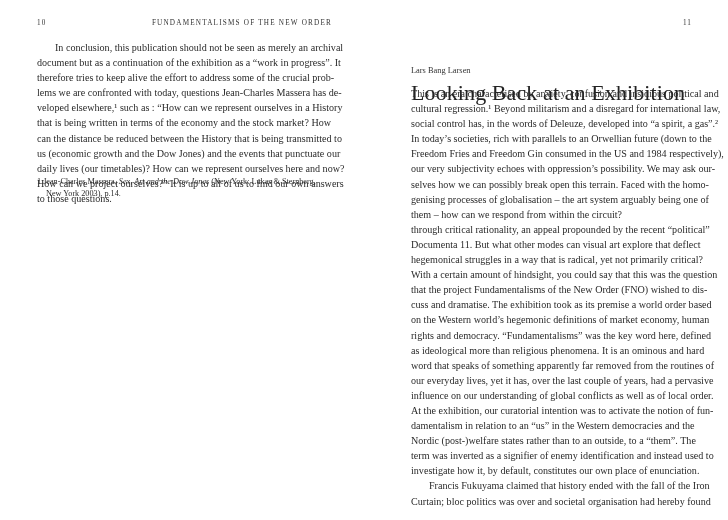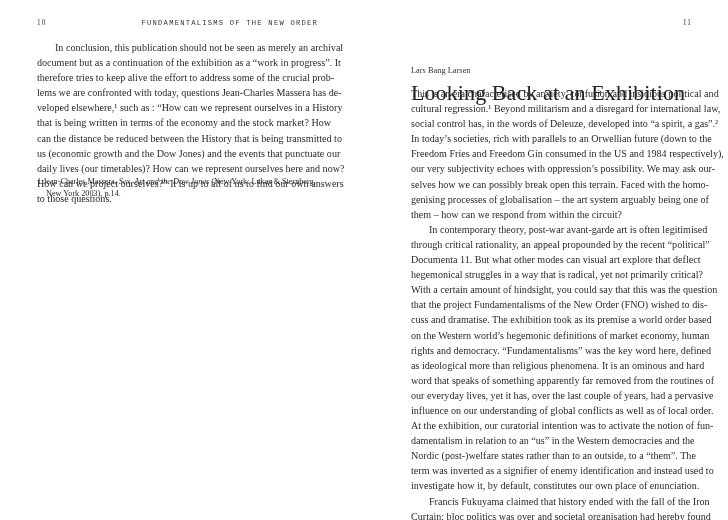--- a/index.html
+++ b/index.html
@@ -3,21 +3,21 @@
 <meta charset="utf-8">
 <style>
   html, body { margin: 0; padding: 0; background: #ffffff; }
   body { width: 728px; height: 520px; position: relative; overflow: hidden;
     font-family: "Liberation Serif", "DejaVu Serif", serif; color: #2a2a2a; }
   .page { position: absolute; top: 0; height: 520px; }
   .left { left: 0; width: 364px; }
   .right { left: 364px; width: 364px; }
   .running-head { position: absolute; top: 19px; font-size: 7.2px; letter-spacing: 1.1px; color: #333; }
   .folio-left { left: 37px; }
-  .head-title { right: 46px; text-transform: uppercase; letter-spacing: 1.2px; font-family: Liberation Mono, monospace; }
+  .head-title { right: 32px; text-transform: uppercase; letter-spacing: 1.2px; }
   .folio-right { right: 36px; }
   .body-text { position: absolute; font-size: 10.1px; line-height: 15.1px; text-align: justify; hyphens: manual; }
   .left .body-text { left: 37px; width: 281px; top: 40px; }
   .right .body-text { left: 47px; width: 281px; top: 86px; }
   .body-text p { margin: 0; }
   .indent { text-indent: 18px; }
   .footnote { position: absolute; left: 37px; width: 281px; top: 176px; font-size: 8.2px; line-height: 11.8px; padding-left: 9px; text-indent: -9px; }
   .chapter-title { position: absolute; left: 47px; top: 36px; font-size: 22px; color: #222; letter-spacing: 0.1px; white-space: nowrap; margin-top: 44px; }
   .author { position: absolute; left: 47px; top: 66px; font-size: 8.4px; color: #333; }
   .line { display: block; text-align-last: justify; white-space: nowrap; }
@@ -63,21 +63,20 @@
         <span class="line">cultural regression.¹ Beyond militarism and a disregard for international law,</span>
         <span class="line">social control has, in the words of Deleuze, developed into “a spirit, a gas”.²</span>
         <span class="line">In today’s societies, rich with parallels to an Orwellian future (down to the</span>
         <span class="line">Freedom Fries and Freedom Gin consumed in the US and 1984 respectively),</span>
         <span class="line">our very subjectivity echoes with oppression’s possibility. We may ask our-</span>
         <span class="line">selves how we can possibly break open this terrain. Faced with the homo-</span>
         <span class="line">genising processes of globalisation – the art system arguably being one of</span>
         <span class="line last">them – how can we respond from within the circuit?</span>
       </p>
       <p>
-        <span class="line" style="text-indent: 18px;">In contemporary theory, post-war avant-garde art is often legitimised</span>
         <span class="line">through critical rationality, an appeal propounded by the recent “political”</span>
         <span class="line">Documenta 11. But what other modes can visual art explore that deflect</span>
         <span class="line">hegemonical struggles in a way that is radical, yet not primarily critical?</span>
         <span class="line">With a certain amount of hindsight, you could say that this was the question</span>
         <span class="line">that the project Fundamentalisms of the New Order (FNO) wished to dis-</span>
         <span class="line">cuss and dramatise. The exhibition took as its premise a world order based</span>
         <span class="line">on the Western world’s hegemonic definitions of market economy, human</span>
         <span class="line">rights and democracy. “Fundamentalisms” was the key word here, defined</span>
         <span class="line">as ideological more than religious phenomena. It is an ominous and hard</span>
         <span class="line">word that speaks of something apparently far removed from the routines of</span>

